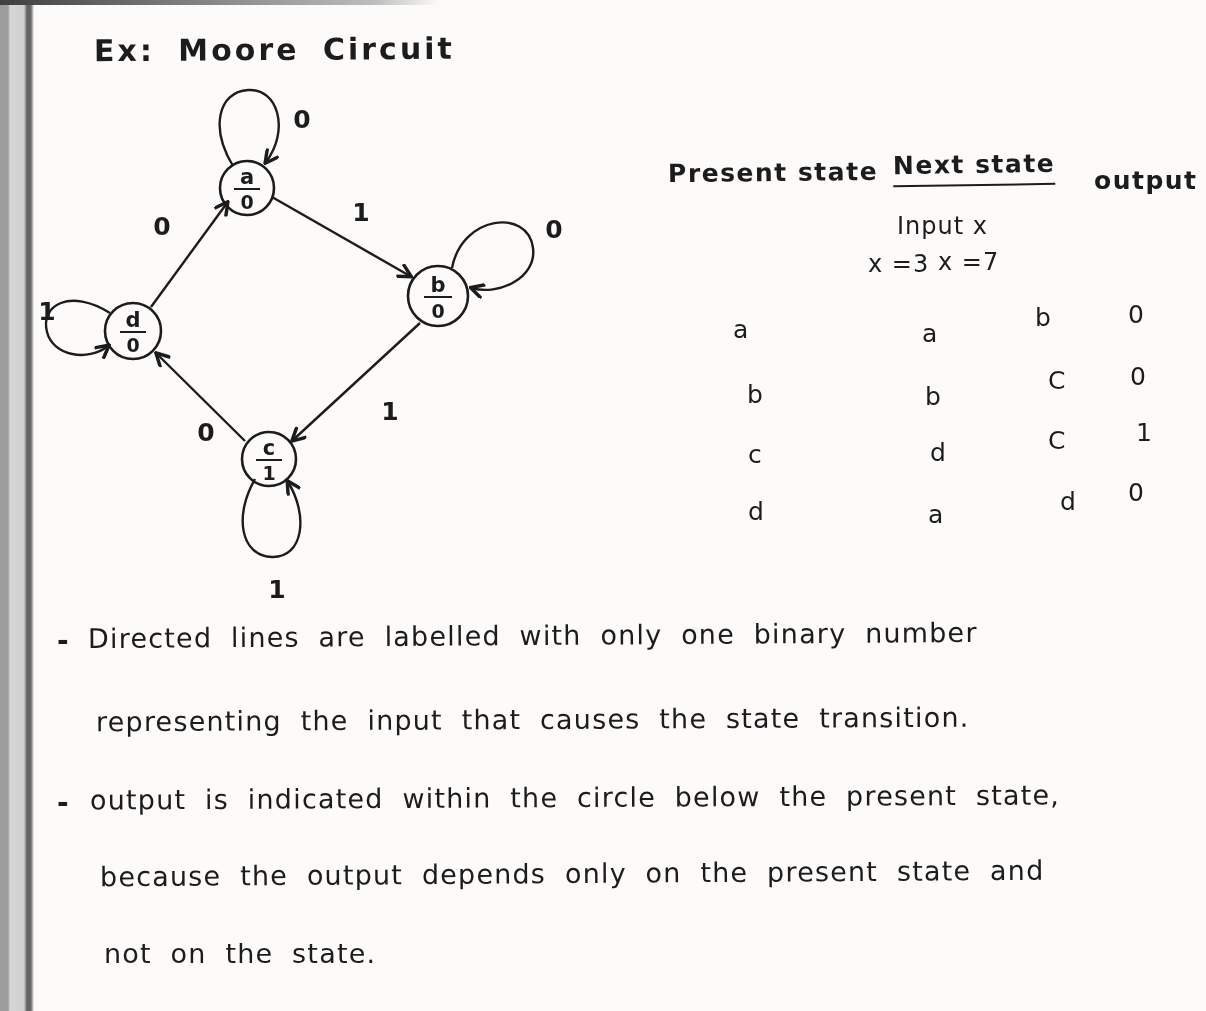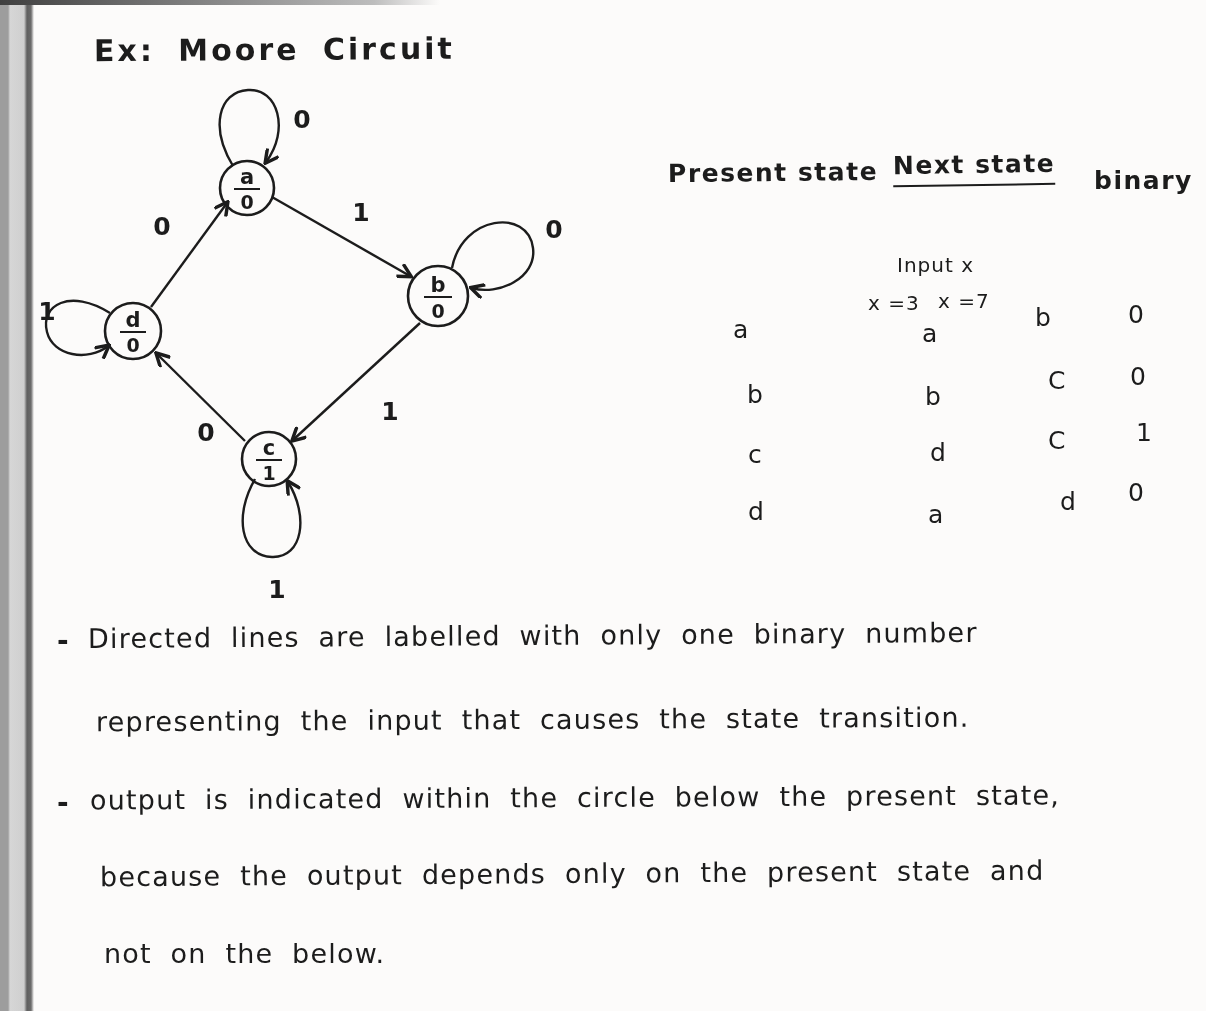--- a/index.html
+++ b/index.html
@@ -27,21 +27,21 @@
   .svgtext{font-family:"DejaVu Sans", sans-serif;fill:#1c1c1c;}
   .state-letter{font-size:21px;font-weight:600;}
   .state-output{font-size:19px;font-weight:600;}
   .edge-label{font-size:25px;font-weight:600;}
   .cell{
     position:absolute;font-size:25px;letter-spacing:1px;color:#1c1c1c;
     white-space:nowrap;font-weight:500;
   }
   .h{font-weight:600;letter-spacing:1.5px;}
   .u{border-bottom:2.5px solid #1c1c1c;padding-bottom:5px;}
-  .sub{font-size:20px;margin-top:41px;}
+  .sub{font-size:24px;}
   .note-line{
     position:absolute;font-size:27px;color:#1c1c1c;white-space:nowrap;
     letter-spacing:1.2px;word-spacing:9px;font-weight:500;
   }
   .bullet{position:absolute;font-size:28px;color:#1c1c1c;font-weight:600;}
 </style>
 </head>
 <body>
 
 <div class="page">
@@ -106,21 +106,21 @@
     <line x1="420" y1="323" x2="293" y2="440" stroke="#1c1c1c" stroke-width="2.4" marker-end="url(#arrow)"></line>
     <text class="svgtext edge-label" x="390" y="420" text-anchor="middle">1</text>
 
     <line x1="245" y1="441" x2="157" y2="354" stroke="#1c1c1c" stroke-width="2.4" marker-end="url(#arrow)"></line>
     <text class="svgtext edge-label" x="206" y="441" text-anchor="middle">0</text>
   </svg>
 
   <div>
     <span class="cell h" style="left:668px;top:158px;transform:rotate(-0.6deg)">Present state</span>
     <span class="cell h u" style="left:893px;top:150px;transform:rotate(-0.8deg)">Next state</span>
-    <span class="cell h" style="left:1094px;top:166px">binary</span>
+    <span class="cell h" style="left:1094px;top:166px">output</span>
     <span class="cell sub" style="left:897px;top:212px">Input x</span>
     <span class="cell sub" style="left:868px;top:250px">x =3</span>
     <span class="cell sub" style="left:938px;top:248px">x =7</span>
 
     <span class="cell" style="left:733px;top:315px">a</span>
     <span class="cell" style="left:922px;top:319px">a</span>
     <span class="cell" style="left:1035px;top:303px">b</span>
     <span class="cell" style="left:1128px;top:300px">0</span>
 
     <span class="cell" style="left:747px;top:380px">b</span>
@@ -140,15 +140,15 @@
   </div>
 
   <div>
     <span class="bullet" style="left:57px;top:624px">-</span>
     <span class="note-line" style="left:88px;top:620px;transform:rotate(-0.4deg)">Directed lines are labelled with only one binary number</span>
     <span class="note-line" style="left:96px;top:704px;transform:rotate(-0.3deg)">representing the input that causes the state transition.</span>
 
     <span class="bullet" style="left:57px;top:786px">-</span>
     <span class="note-line" style="left:90px;top:782px;transform:rotate(-0.3deg)">output is indicated within the circle below the present state,</span>
     <span class="note-line" style="left:100px;top:858px;transform:rotate(-0.4deg)">because the output depends only on the present state and</span>
-    <span class="note-line" style="left:104px;top:938px">not on the below.</span>
+    <span class="note-line" style="left:104px;top:938px">not on the state.</span>
   </div>
 </div>
 
 </body></html>

